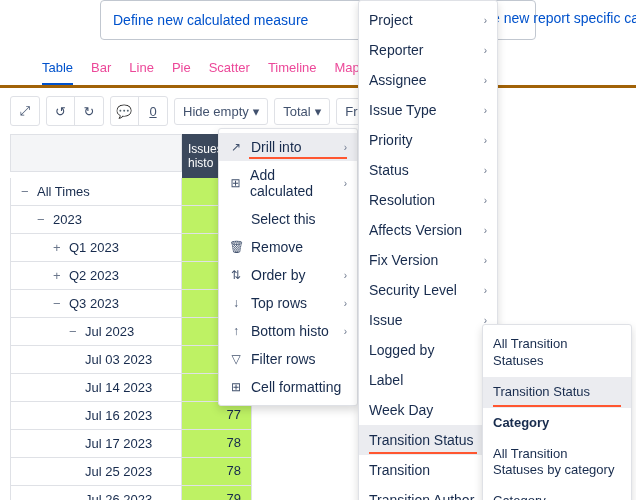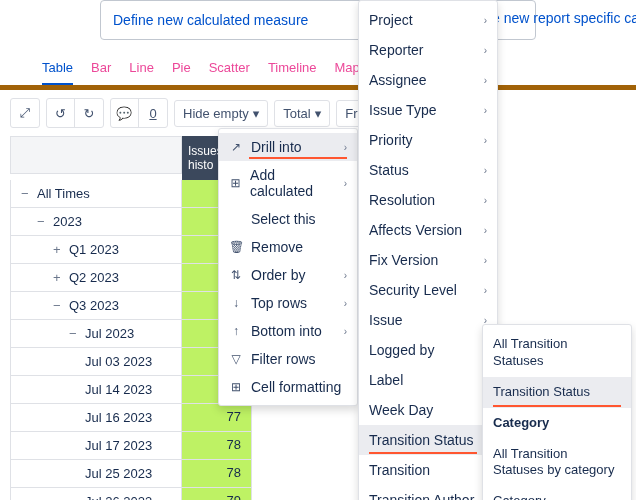--- a/index.html
+++ b/index.html
@@ -3,21 +3,21 @@
   <meta charset="utf-8">
   <style>
     * { box-sizing: border-box; margin: 0; padding: 0; font-family: -apple-system, BlinkMacSystemFont, "Segoe UI", sans-serif; }
     body { background: #fff; color: #172b4d; font-size: 13px; width: 636px; height: 500px; overflow: hidden; position: relative; }
 
     .top-box { margin: 0 100px 12px 100px; border: 1px solid #c1c7d0; border-radius: 4px; padding: 11px 12px; background: #fff; }
     .top-box a { color: #0052cc; text-decoration: none; font-size: 14px; }
 
     .partial-link { position: absolute; top: 10px; left: 492px; color: #0052cc; font-size: 14px; white-space: nowrap; }
 
-    .tabs { display: flex; gap: 18px; padding: 0 42px; border-bottom: 5px solid #a16207; }
+    .tabs { display: flex; gap: 18px; padding: 0 42px; border-bottom: 3px solid #a16207; }
     .tab { padding: 8px 0; color: #ec4899; cursor: pointer; }
     .tab.active { color: #0052cc; border-bottom: 2px solid #0052cc; }
 
     .toolbar { display: flex; align-items: center; gap: 6px; padding: 8px 10px; color: #42526e; }
     .tool-group { display: flex; border: 1px solid #dfe1e6; border-radius: 3px; }
     .tool-btn { width: 28px; height: 28px; display: flex; align-items: center; justify-content: center; border-right: 1px solid #dfe1e6; cursor: pointer; font-size: 13px; }
     .tool-btn:last-child { border-right: none; }
     .dropdown { border: 1px solid #dfe1e6; border-radius: 3px; padding: 5px 8px; cursor: pointer; font-size: 13px; display: flex; align-items: center; gap: 4px; }
 
     .table-area { padding: 0 10px; }
@@ -211,21 +211,21 @@
       <span>Order by</span>
       <span class="chev">›</span>
     </div>
     <div class="ctx-item">
       <span class="mi-icon">↓</span>
       <span>Top rows</span>
       <span class="chev">›</span>
     </div>
     <div class="ctx-item">
       <span class="mi-icon">↑</span>
-      <span>Bottom into</span>
+      <span>Bottom histo</span>
       <span class="chev">›</span>
     </div>
     <div class="ctx-item">
       <span class="mi-icon">▽</span>
       <span>Filter rows</span>
     </div>
     <div class="ctx-item">
       <span class="mi-icon">⊞</span>
       <span>Cell formatting</span>
     </div>

